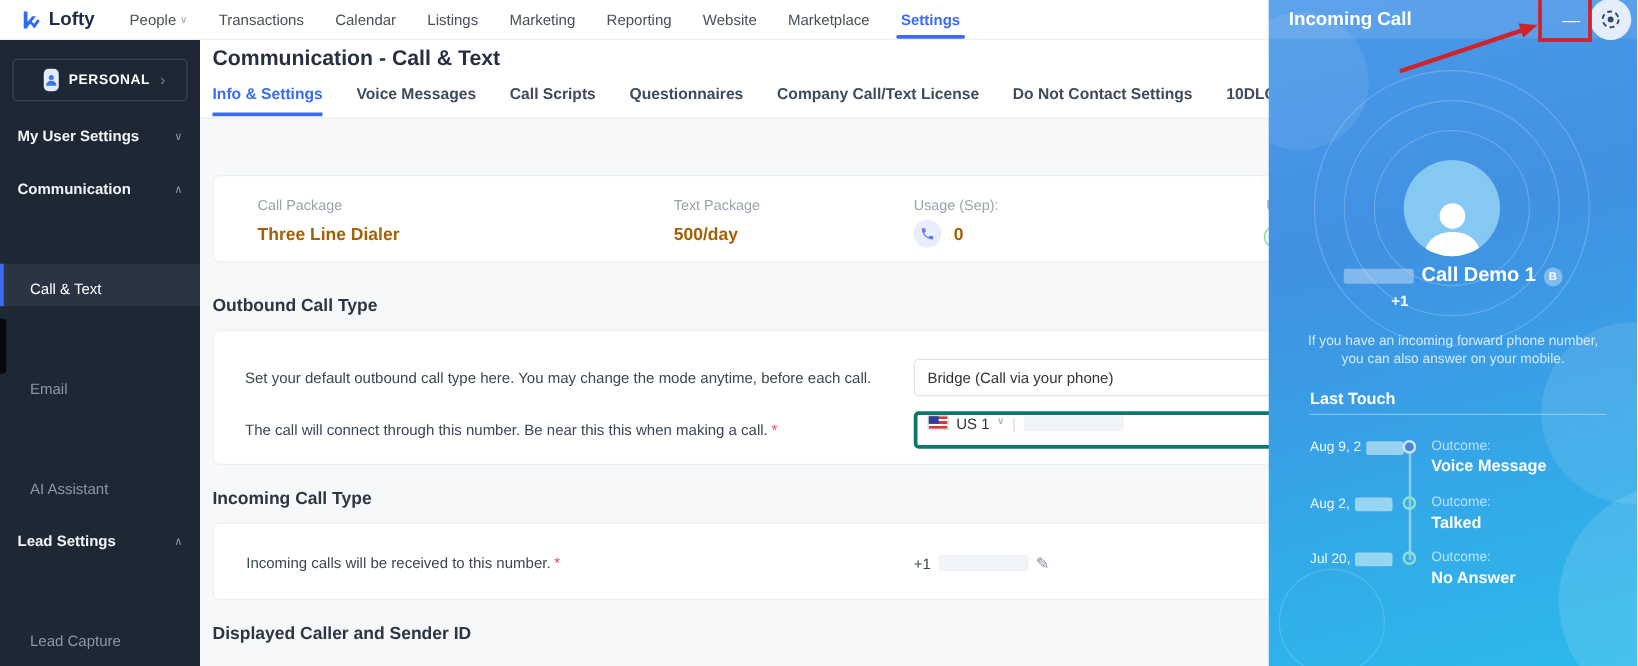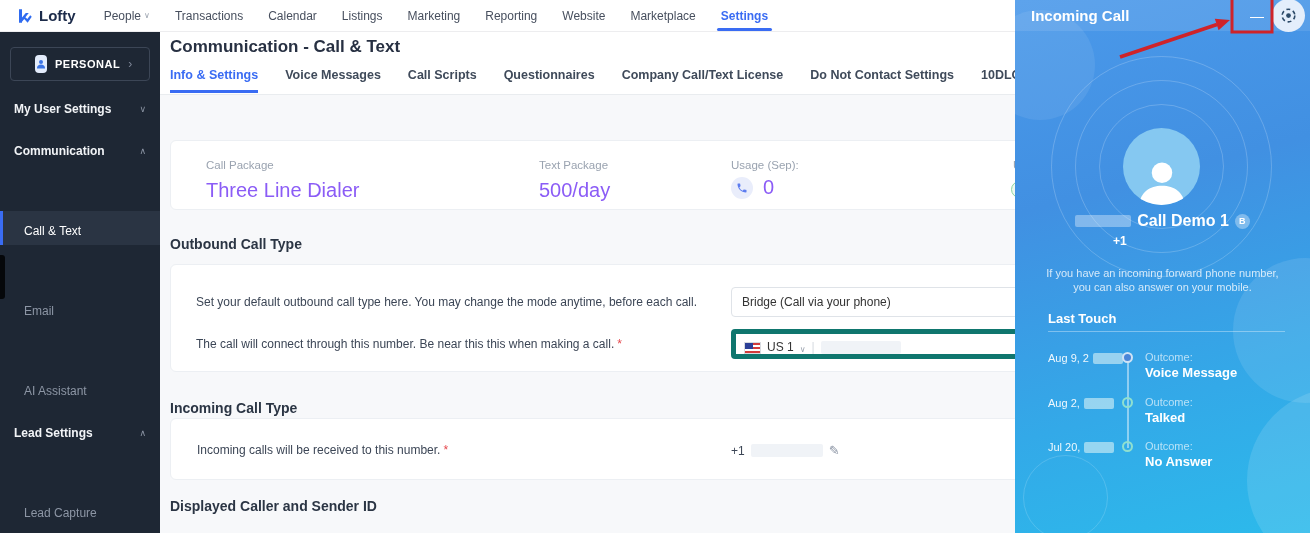--- a/index.html
+++ b/index.html
@@ -44,32 +44,32 @@
   .tab.active { color:#3a6cf3; border-bottom:3px solid #3a6cf3; }
 
   .section-head { position:absolute; font-size:14px; font-weight:bold; color:#2b3544; }
   .card { position:absolute; left:10px; width:1125px; background:#fff; border:1px solid #eceff3; border-radius:6px; }
   .btn { display:inline-block; background:#fff; border:1px solid #dcdfe5; border-radius:4px;
          font-size:11.5px; color:#3c4654; padding:6px 15px; cursor:pointer; }
   .lic-row { position:absolute; left:10px; top:72px; display:flex; align-items:center; gap:10px; }
   .lic-row .section-title { position:static; font-size:14px; font-weight:bold; color:#2b3544; margin-right:12px; }
 
   .fld-label { font-size:11.5px; color:#9aa3b0; }
-  .fld-value { font-size:20px; font-weight:normal; color:#8b5cf6; margin-top:8px; }
+  .fld-value { font-size:14px; font-weight:bold; color:#a16207; margin-top:8px; }
   .usage-val { display:flex; align-items:center; gap:10px; margin-top:5px; }
   .phone-bubble { width:22px; height:22px; border-radius:50%; background:#e9edfb; display:flex; align-items:center; justify-content:center; }
   .phone-bubble svg { width:12px; height:12px; }
   .partial-green { position:absolute; width:17px; height:17px; border-radius:50%; border:1.5px solid #8fd6a0; background:#eef9f0; }
 
   .form-label { font-size:12px; color:#3c4656; }
   .req { color:#e5484d; margin-left:3px; }
   .select-box { position:absolute; width:330px; height:30px; background:#fff; border:1px solid #dfe3e8; border-radius:4px;
                 display:flex; align-items:center; padding:0 10px; font-size:12px; color:#333; cursor:pointer; }
-  .phone-box { position:absolute; width:330px; height:30px; background:#fff; border:5px solid #0f766e; border-radius:4px;
-               display:flex; align-items:flex-end; padding:0 8px; gap:6px; font-size:12px; color:#333; cursor:pointer; }
+  .phone-box { position:absolute; width:330px; height:30px; background:#fff; border:3px solid #0f766e; border-radius:4px;
+               display:flex; align-items:flex-start; padding:0 8px; gap:6px; font-size:12px; color:#333; cursor:pointer; }
   .flag { width:17px; height:12px; position:relative; display:inline-block;
           background:repeating-linear-gradient(180deg,#d23b3b 0 2px,#fff 2px 4px); border:.5px solid #d8dbe0; }
   .flag::after { content:""; position:absolute; left:0; top:0; width:8px; height:6px; background:#2c3f97; }
   .mini-chev { font-size:8px; color:#9aa2ae; }
   .vbar { color:#d7dbe1; }
   .blur-chip { display:inline-block; height:13px; border-radius:2px; background:#f0f3f7; }
   .plus-one { position:absolute; font-size:12px; color:#3c4656; display:flex; align-items:center; gap:6px; }
   .edit-ic { color:#8a93a3; font-size:13px; cursor:pointer; }
   .partial-u { font-size:11.5px; color:#9aa3b0; position:absolute; }
 
@@ -236,21 +236,21 @@
       </div>
       <div class="phone-box" style="left:560px; top:64px;">
         <span class="flag"></span>
         <span>US 1</span>
         <span class="mini-chev">∨</span>
         <span class="vbar">|</span>
         <span class="blur-chip" style="width:80px;"></span>
       </div>
     </section>
 
-    <h2 class="section-head" style="left:10px; top:368px;">Incoming Call Type</h2>
+    <h2 class="section-head" style="left:10px; top:358px;">Incoming Call Type</h2>
     <section class="card" style="top:386px; height:62px;">
       <div class="form-label" style="position:absolute; left:10px; top:24px;margin-left:16px;">
         <span>Incoming calls will be received to this number.</span><span class="req">*</span>
       </div>
       <div class="plus-one" style="left:560px; top:24px;">
         <span>+1</span>
         <span class="blur-chip" style="width:72px;"></span>
         <span class="edit-ic">✎</span>
       </div>
     </section>

